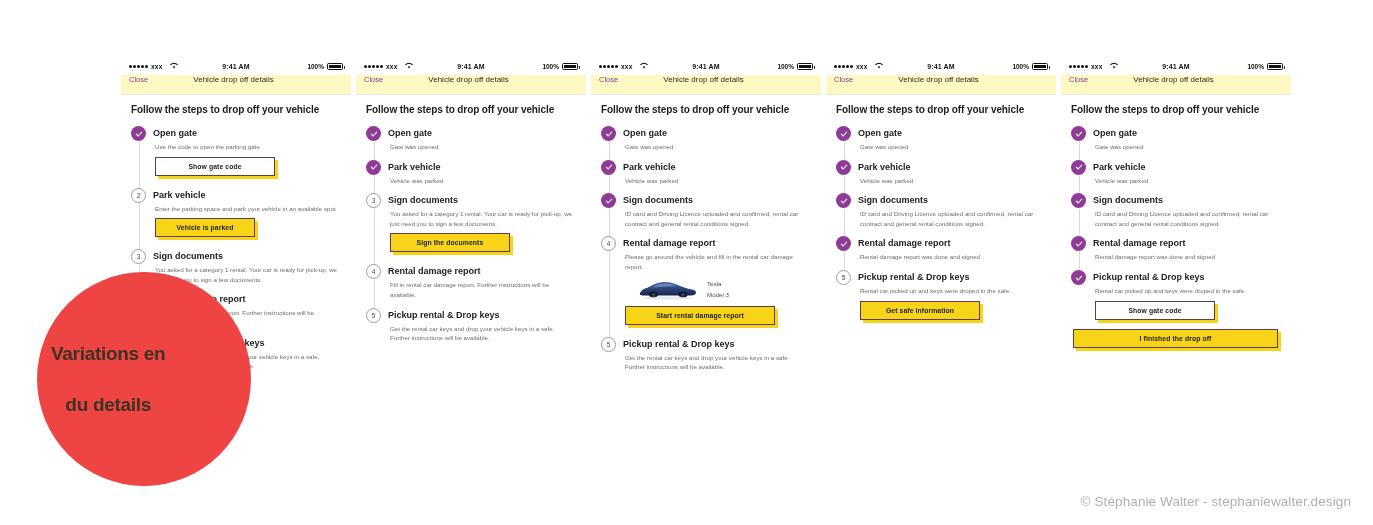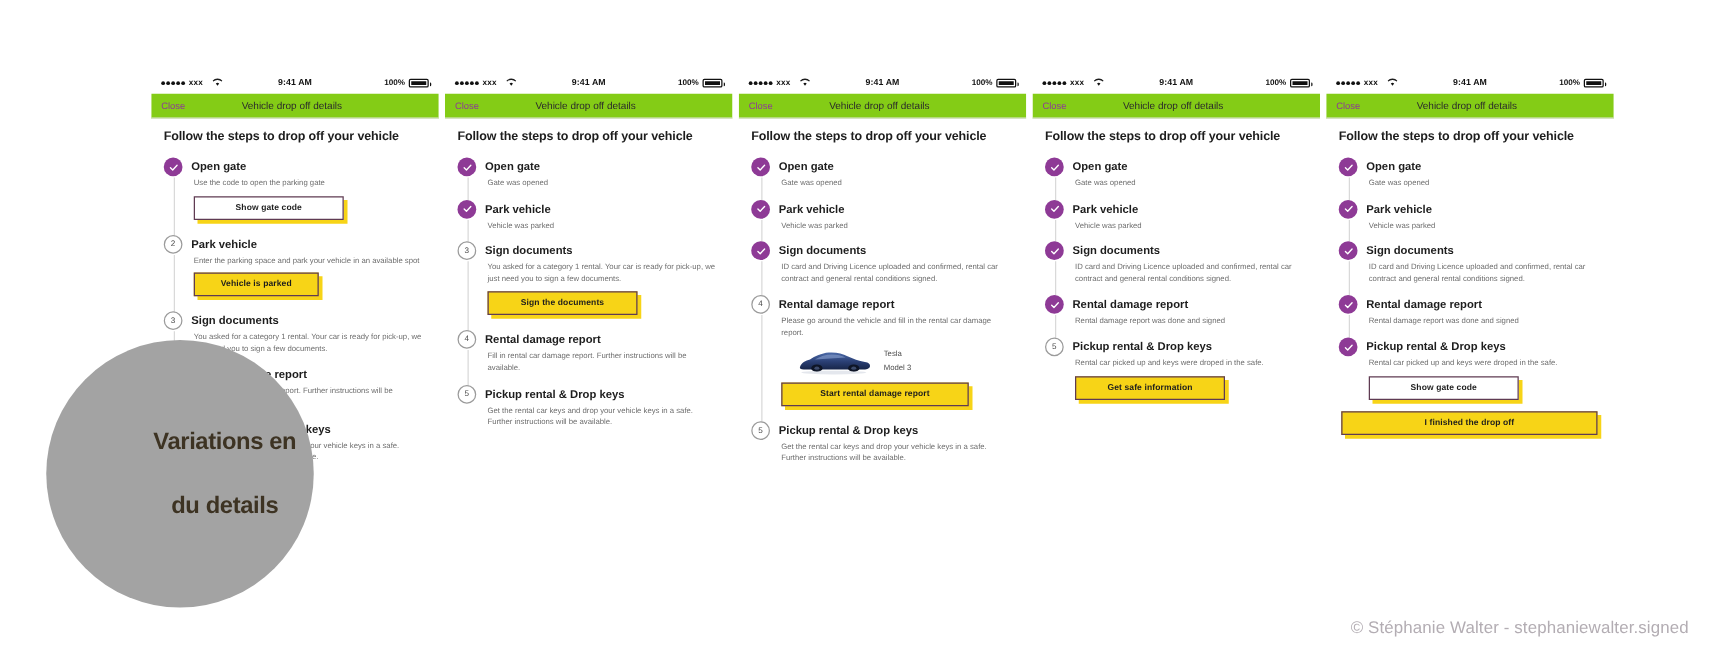--- a/index.html
+++ b/index.html
@@ -56,23 +56,22 @@
     position: relative; background: #111; background-clip: content-box; padding: 1px;
   }
   .sb-batt::after {
     content: ""; position: absolute; right: -3px; top: 2px;
     width: 1.5px; height: 3px; background: #111; border-radius: 0 1px 1px 0;
   }
 
   
   .navbar {
     height: 20px;
-    background: #84cc16;
+    background: #fef9c3;
     display: flex;
-    align-items: center;
     padding: 0 8px;
     position: relative;
     border-bottom: 1px solid #e6e6e6;
   }
   .nav-close { font-size: 7.5px; color: #8e3a96; }
   .nav-title {
     position: absolute; left: 0; right: 5px; text-align: center;
     font-size: 8px; color: #2b2b2b; font-weight: 500;
   }
 
@@ -160,22 +159,22 @@
   }
   .car-img { width: 60px; height: 26px; display: block; }
   .car-meta { font-size: 6.2px; color: #4a4a4a; line-height: 1.7; }
 
   
   .bubble {
     position: absolute;
     left: 37px; top: 272px;
     width: 214px; height: 214px;
     border-radius: 50%;
-    background: #a3a3a3;
-    display: flex; align-items: center; justify-content: flex-end;
+    background: #ef4444;
+    display: flex; align-items: center; justify-content: flex-start;
     text-align: center;
     z-index: 20;
   }
   .bubble-text {
     font-size: 19px;
     font-weight: bold;
     color: #3d3323;
     line-height: 1.32;
     letter-spacing: -.3px;
     padding: 0 14px;
@@ -613,14 +612,14 @@
     </div>
 
   <div class="bubble">
     <div class="bubble-text">
       <span>Variations en</span><br>
       <br>
       <span>du details</span>
     </div>
   </div>
 
-  <div class="credit">© Stéphanie Walter - stephaniewalter.signed</div>
+  <div class="credit">© Stéphanie Walter - stephaniewalter.design</div>
 </div>
 
 </body></html>

